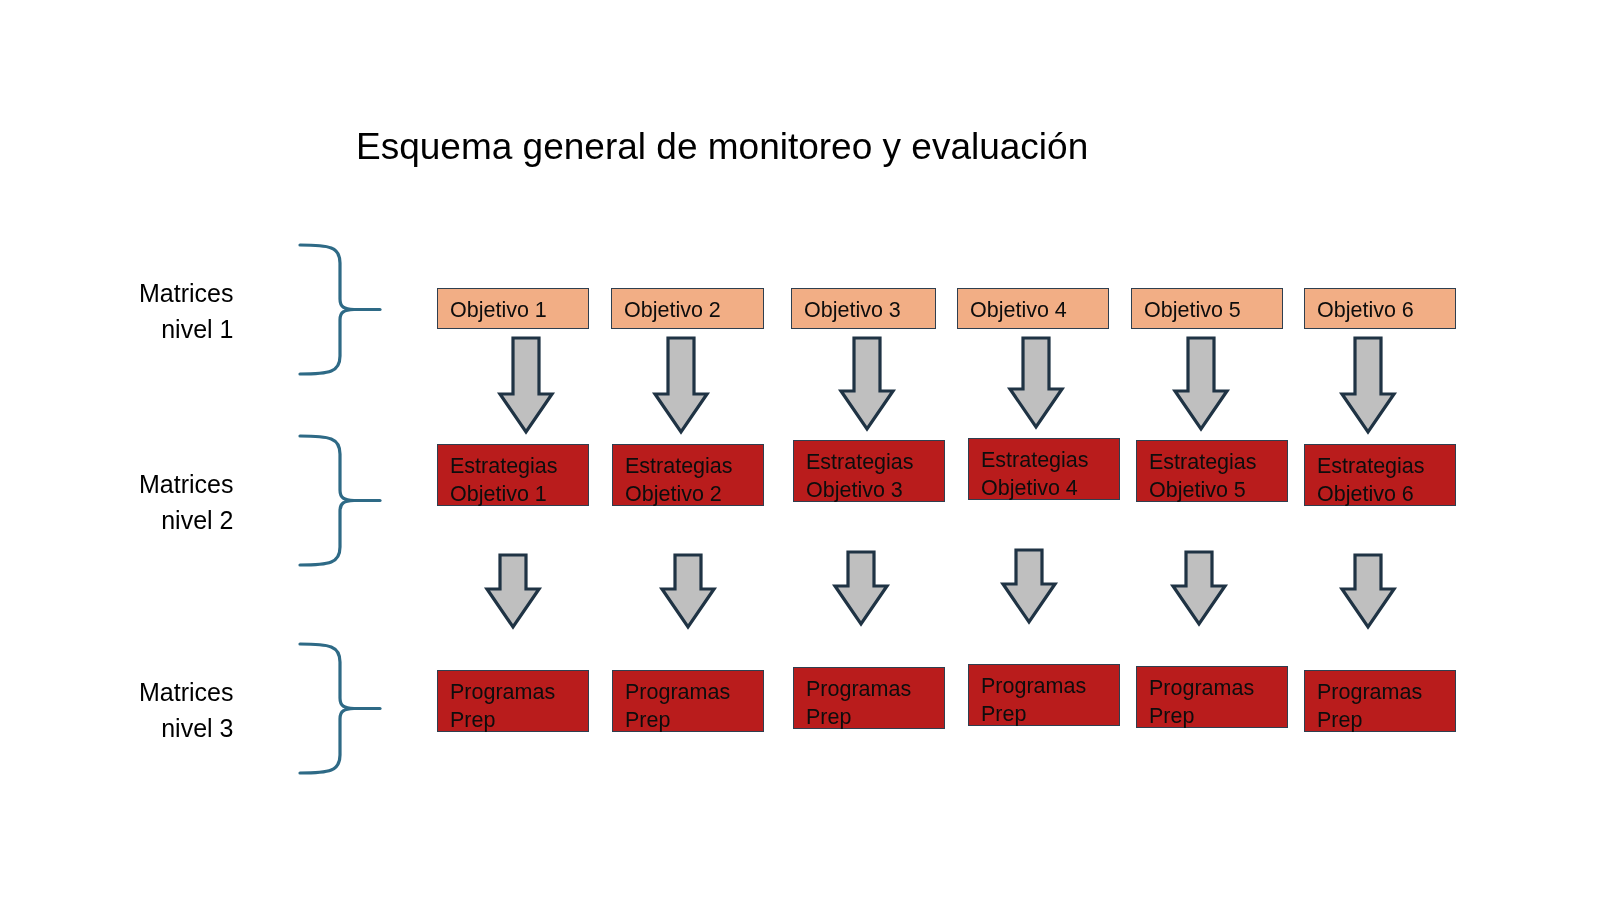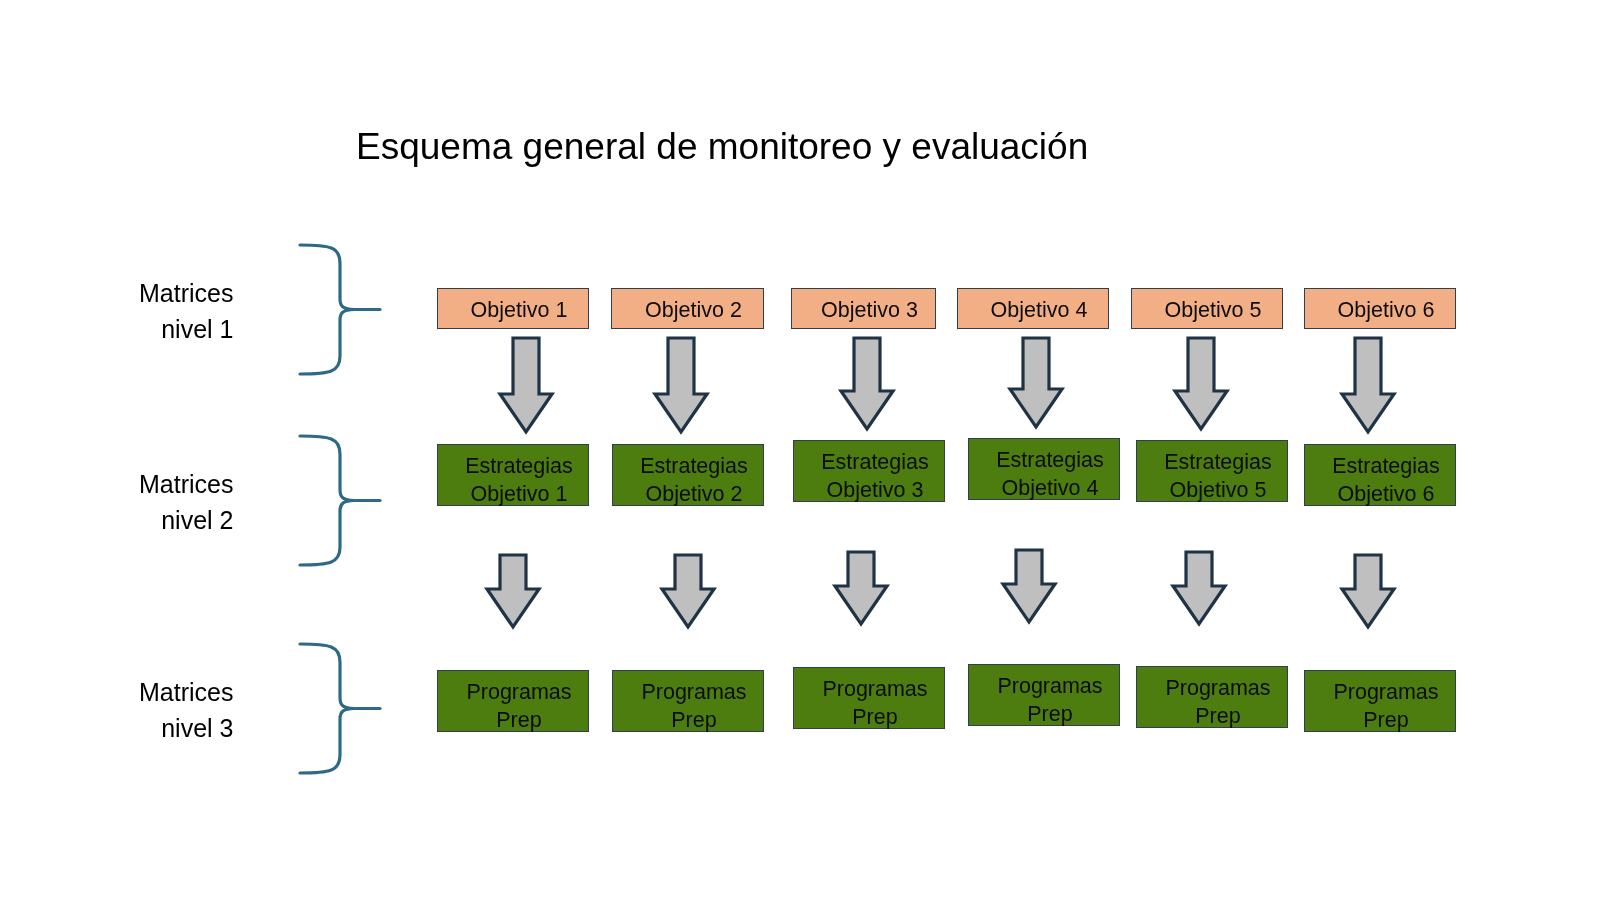--- a/index.html
+++ b/index.html
@@ -66,24 +66,24 @@
     display: block;
     padding-left: 12px;
     padding-top: 7px;
   }
   .node-box .box-text {
     display: block;
     font-size: 21.5px;
     line-height: 1.32;
     color: #0d0d0d;
     white-space: pre-line;
-    text-align: center;
+    text-align: left;
   }
   .box-orange { background: #F2AE85; }
-  .box-blue   { background: #4d7c0f; }
+  .box-blue   { background: #b91c1c; }
 
   
   .arrow {
     position: absolute;
   }
   .arrow svg { display: block; overflow: visible; }
 </style>
 </head>
 <body>
 

